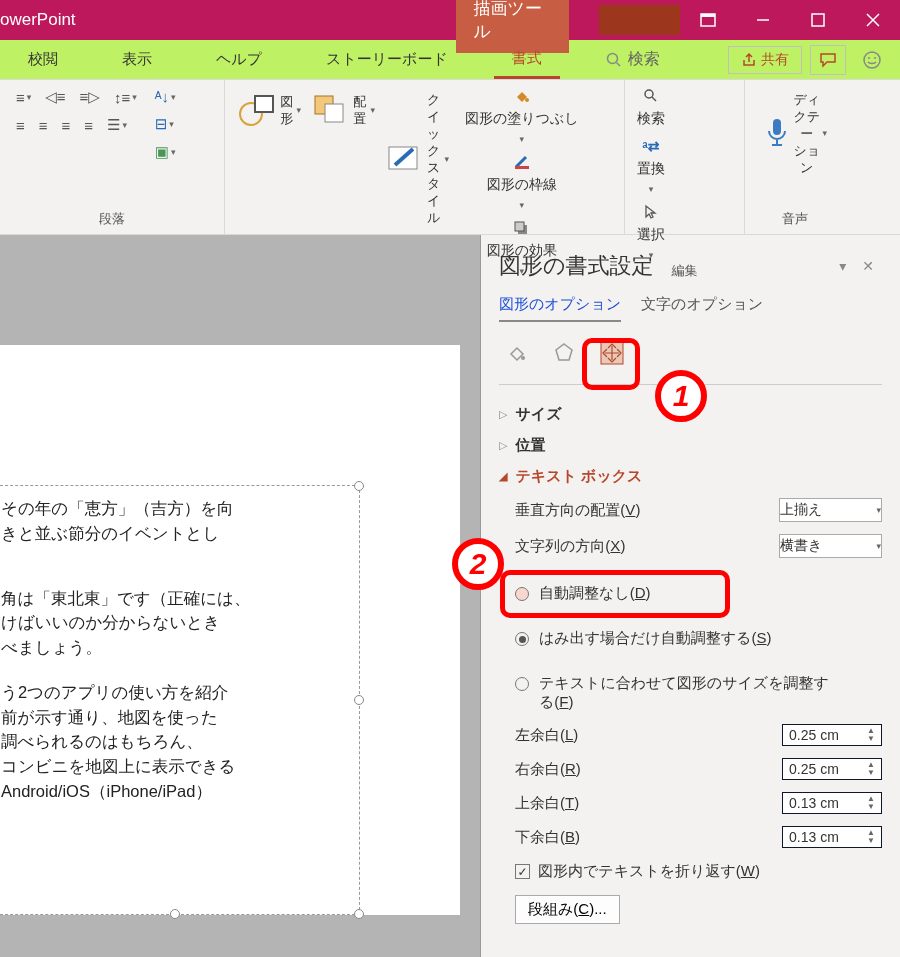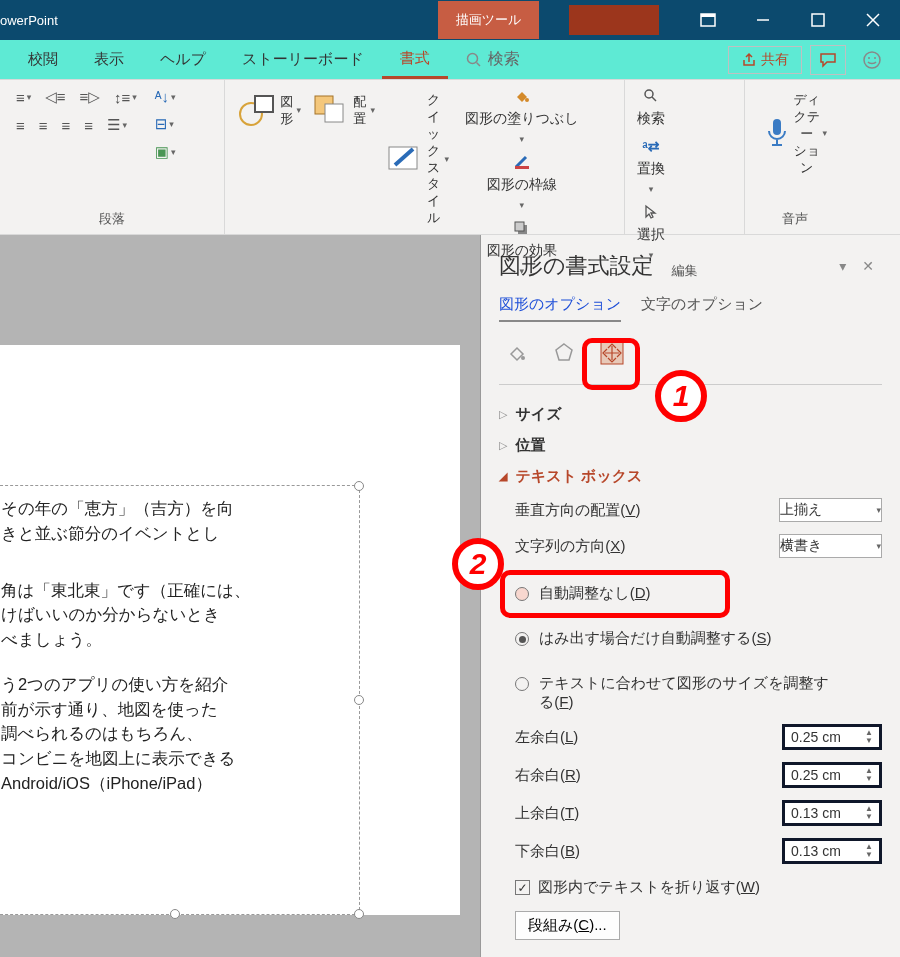--- a/index.html
+++ b/index.html
@@ -1,27 +1,27 @@
 <!DOCTYPE html>
 <html><head>
 <meta charset="utf-8">
 <style>
 * { box-sizing: border-box; margin: 0; padding: 0; font-family: "Yu Gothic UI", "Meiryo", sans-serif; }
 body { width: 900px; height: 957px; background: #b4b4b4; overflow: hidden; position: relative; }
 
 
-.titlebar { height: 40px; background: #0c4a6e; display: flex; align-items: center; color: #fff; font-size: 13px; }
+.titlebar { height: 40px; background: #be185d; display: flex; align-items: center; color: #fff; font-size: 17px; }
 .titlebar .appname { padding: 0 20px 0 0; }
 .titlebar .tool-tab { background: #c75d43; padding: 10px 18px; margin-left: 360px; }
 .titlebar .user-box { width:90px; height:30px; background:#9c361c; margin-left:30px;}
 .titlebar .win-controls { margin-left: auto; display: flex; }
 .titlebar .win-btn { width: 55px; height: 40px; display:flex; align-items:center; justify-content:center; color:#fff; font-size:18px; }
 
 
-.menubar { height: 40px; background: #5eead4; display: flex; align-items: center; padding: 0 10px; border-bottom: 1px solid #d9d9d9; }
+.menubar { height: 40px; background: #bef264; display: flex; align-items: center; padding: 0 10px; border-bottom: 1px solid #d9d9d9; gap: 28px; }
 .menubar .menu-item { padding: 0 18px; font-size: 15px; color: #333; height:100%; display:flex; align-items:center;}
 .menubar .menu-item.active { color: #b7472a; border-bottom: 3px solid #b7472a; }
 .menubar .search-wrap { display:flex; align-items:center; color:#666; padding:0 18px;}
 .menubar .right-group { margin-left: auto; display:flex; align-items:center; gap:8px;}
 .share-btn { border:1px solid #c0c0c0; padding:4px 12px; font-size:14px; color:#b7472a; display:flex; align-items:center; gap:4px;}
 .icon-btn-small { width:36px; height:30px; border:1px solid #c0c0c0; display:flex; align-items:center; justify-content:center; color:#555;}
 
 
 .ribbon { height: 155px; background: #f3f2f1; display: flex; border-bottom: 1px solid #d9d9d9; position:relative;}
 .ribbon-group { border-right: 1px solid #d9d9d9; padding: 6px 12px 0; display:flex; flex-direction:column; }
@@ -61,21 +61,21 @@
 .section-row { display:flex; align-items:center; gap:8px; font-size:15px; color:#333; padding:6px 0;}
 .section-row .tri { font-size:11px; color:#888;}
 .section-row.active { color:#b7472a; font-weight:bold;}
 .sub-area { padding-left:16px;}
 .field-row { display:flex; align-items:center; padding:6px 0; font-size:15px; color:#333;}
 .field-row .label { flex:1;}
 .field-row .combo { width:103px; border:1px solid #aaa; background:#fff; padding:2px 0; display:flex; justify-content:space-between; align-items:center; font-size:14px;}
 .radio-row { display:flex; align-items:flex-start; gap:10px; padding:6px 0; font-size:15px; color:#333;margin-top:14px;}
 .radio { width:14px; height:14px; border:1px solid #777; border-radius:50%; flex-shrink:0; margin-top:3px; display:flex; align-items:center; justify-content:center;}
 .radio.sel::after { content:""; width:7px; height:7px; background:#555; border-radius:50%;}
-.spinner { width:100px; border:3px solid #0f172a; background:#fff; padding:2px 6px; display:flex; justify-content:space-between; align-items:center; font-size:14px;}
+.spinner { width:100px; border:1px solid #0f172a; background:#fff; padding:2px 6px; display:flex; justify-content:space-between; align-items:center; font-size:14px;}
 .spin-arrows { display:flex; flex-direction:column; font-size:8px; line-height:8px; color:#666;}
 .chk-row { display:flex; align-items:center; gap:8px; padding:8px 0; font-size:15px; color:#333;}
 .chk { width:15px; height:15px; border:1px solid #777; display:flex; align-items:center; justify-content:center; font-size:12px; color:#333;}
 .columns-btn { border:1px solid #aaa; padding:4px 12px; font-size:15px; background:#fdfdfd; margin-top:6px;}
 u { text-decoration: underline; }
 
 
 .annot-box { position:absolute; border:5px solid #ff0000; border-radius:10px; pointer-events:none;}
 .annot-circle { position:absolute; width:52px; height:52px; border:6px solid #ff0000; border-radius:50%; background:#fff; display:flex; align-items:center; justify-content:center; font-size:30px; font-weight:bold; color:#ff0000; font-style:italic; pointer-events:none;}
 </style>
@@ -297,21 +297,21 @@
   <div class="slide-area">
     <div class="slide-canvas">
       <div class="textbox">
         <div class="handle h-tr"></div>
         <div class="handle h-mr"></div>
         <div class="handle h-br"></div>
         <div class="handle h-bm"></div>
         <div style="padding:10px">
           <div class="doc-text">その年の「恵方」（吉方）を向
 きと並ぶ節分のイベントとし</div>
-          <div class="doc-text" style="margin-top:32px">角は「東北東」です（正確には、
+          <div class="doc-text" style="margin-top:40px">角は「東北東」です（正確には、
 けばいいのか分からないとき
 べましょう。</div>
           <div class="doc-text" style="margin-top:20px">う2つのアプリの使い方を紹介
 前が示す通り、地図を使った
 調べられるのはもちろん、
 コンビニを地図上に表示できる
  Android/iOS（iPhone/iPad）</div>
         </div>
       </div>
     </div>

